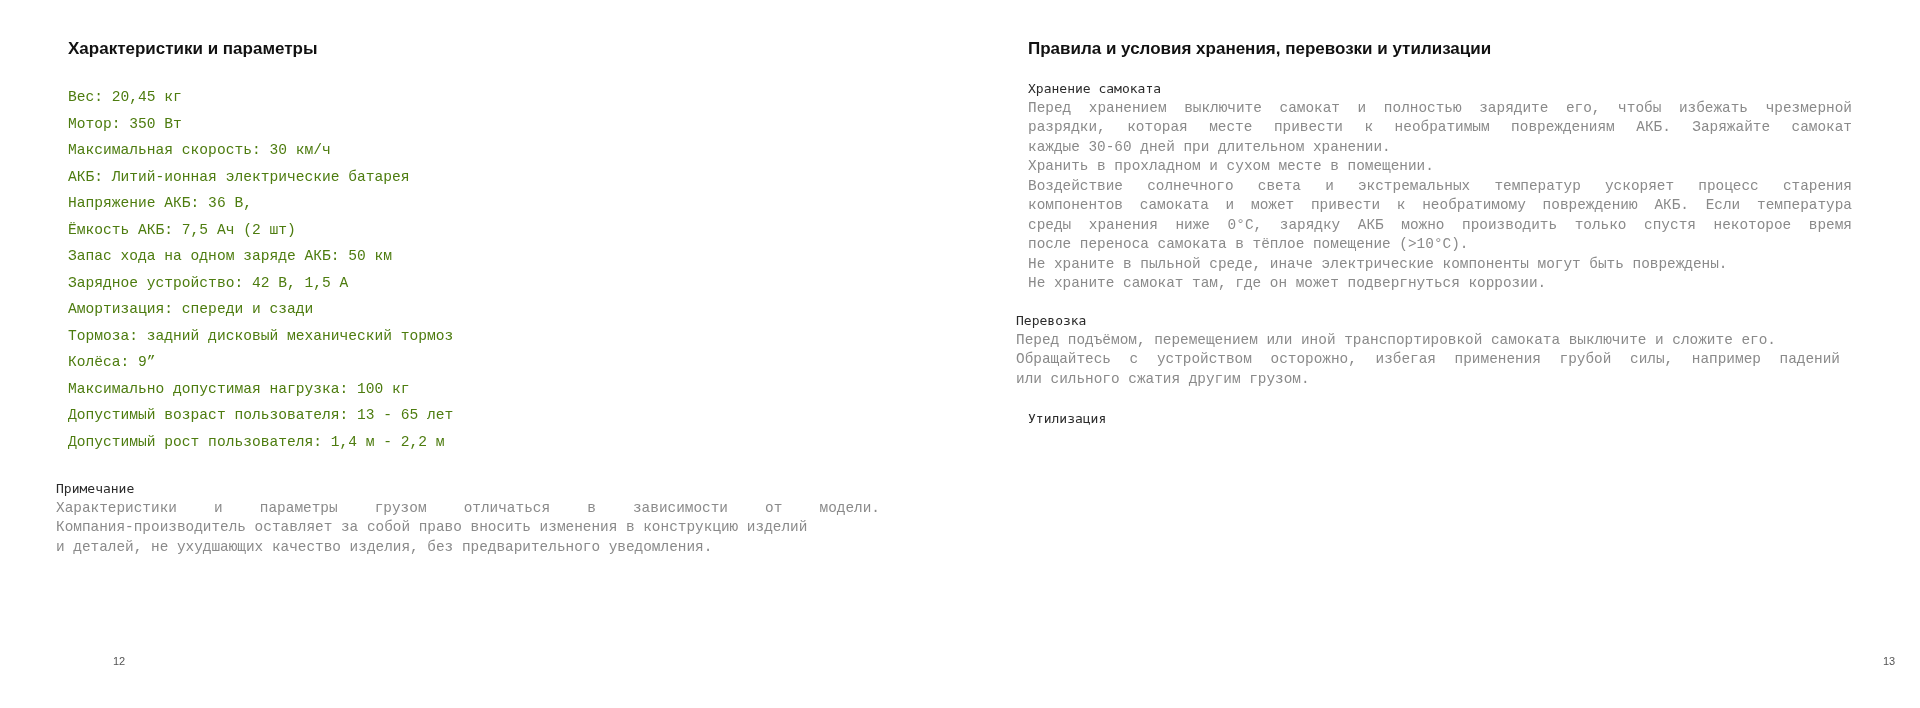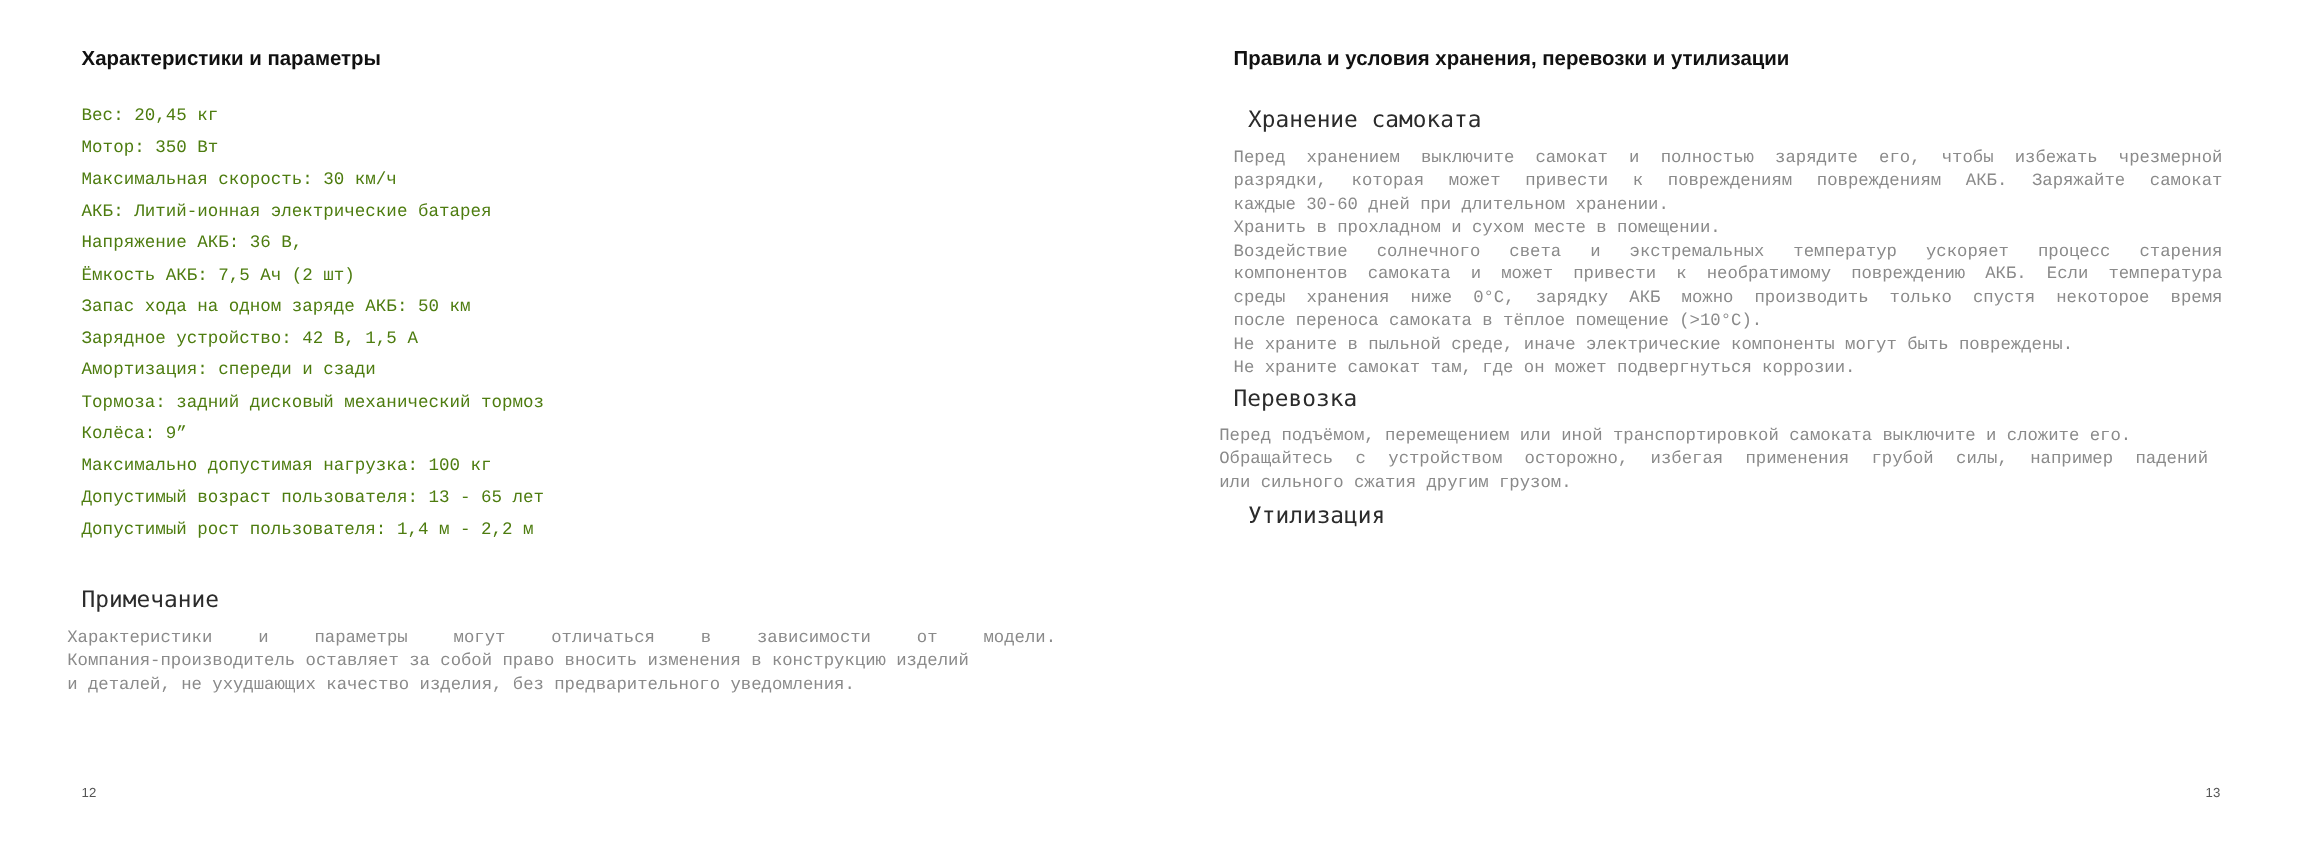--- a/index.html
+++ b/index.html
@@ -21,41 +21,42 @@
     position: absolute;
     left: 68px; top: 84px;
     margin: 0; padding: 0; list-style: none;
     font-family: "Liberation Mono", monospace;
     font-size: 14.6px;
     color: #4d7c0f;
   }
   .specs li { height: 26.5px; line-height: 26.5px; white-space: nowrap; }
   .subhead {
     font-family: "DejaVu Sans Mono", "Liberation Mono", monospace;
-    font-size: 19px;
+    font-size: 13px;
     color: #2b2b2b;
     line-height: 19.5px;
-    margin: 12px;
+    margin: 0;
     white-space: nowrap;
   }
   .para {
     font-family: "Liberation Mono", monospace;
     font-size: 14.4px;
     color: #8a8a8a;
     line-height: 19.5px;
     margin: 0;
   }
   .para .line { display: block; white-space: nowrap; text-align: justify; text-align-last: justify; }
   .para .line.last { text-align-last: left; }
   .block { position: absolute; }
   .pagenum {
     position: absolute; top: 655px;
     font-family: "Liberation Sans", sans-serif;
     font-size: 11px;
     color: #555555;
+    margin-left: 45px;
   }
 </style>
 </head>
 <body>
 
 <div class="page page-left">
   <h1 class="title" style="left:68px; top:39px;">Характеристики и параметры</h1>
 
   <ul class="specs">
     <li>Вес: 20,45 кг</li>
@@ -70,37 +71,37 @@
     <li>Тормоза: задний дисковый механический тормоз</li>
     <li>Колёса: 9”</li>
     <li>Максимально допустимая нагрузка: 100 кг</li>
     <li>Допустимый возраст пользователя: 13 - 65 лет</li>
     <li>Допустимый рост пользователя: 1,4 м - 2,2 м</li>
   </ul>
 
   <div class="block" style="left:56px; top:479px; width:824px;">
     <p class="subhead">Примечание</p>
     <p class="para">
-      <span class="line">Характеристики и параметры могут отличаться в зависимости от модели.</span>
+      <span class="line">Характеристики и параметры грузом отличаться в зависимости от модели.</span>
       <span class="line last">Компания-производитель оставляет за собой право вносить изменения в конструкцию изделий</span>
       <span class="line last">и деталей, не ухудшающих качество изделия, без предварительного уведомления.</span>
     </p>
   </div>
 
   <div class="pagenum" style="left:68px;">12</div>
 </div>
 
 <div class="page page-right">
   <h1 class="title" style="left:68px; top:39px;">Правила и условия хранения, перевозки и утилизации</h1>
 
   <div class="block" style="left:68px; top:79px; width:824px;">
     <p class="subhead">Хранение самоката</p>
     <p class="para">
       <span class="line">Перед хранением выключите самокат и полностью зарядите его, чтобы избежать чрезмерной</span>
-      <span class="line">разрядки, которая может привести к повреждениям повреждениям АКБ. Заряжайте самокат</span>
+      <span class="line">разрядки, которая месте привести к необратимым повреждениям АКБ. Заряжайте самокат</span>
       <span class="line last">каждые 30-60 дней при длительном хранении.</span>
       <span class="line last">Хранить в прохладном и сухом месте в помещении.</span>
       <span class="line">Воздействие солнечного света и экстремальных температур ускоряет процесс старения</span>
       <span class="line">компонентов самоката и может привести к необратимому повреждению АКБ. Если температура</span>
       <span class="line">среды хранения ниже 0°C, зарядку АКБ можно производить только спустя некоторое время</span>
       <span class="line last">после переноса самоката в тёплое помещение (&gt;10°C).</span>
       <span class="line last">Не храните в пыльной среде, иначе электрические компоненты могут быть повреждены.</span>
       <span class="line last">Не храните самокат там, где он может подвергнуться коррозии.</span>
     </p>
   </div>

